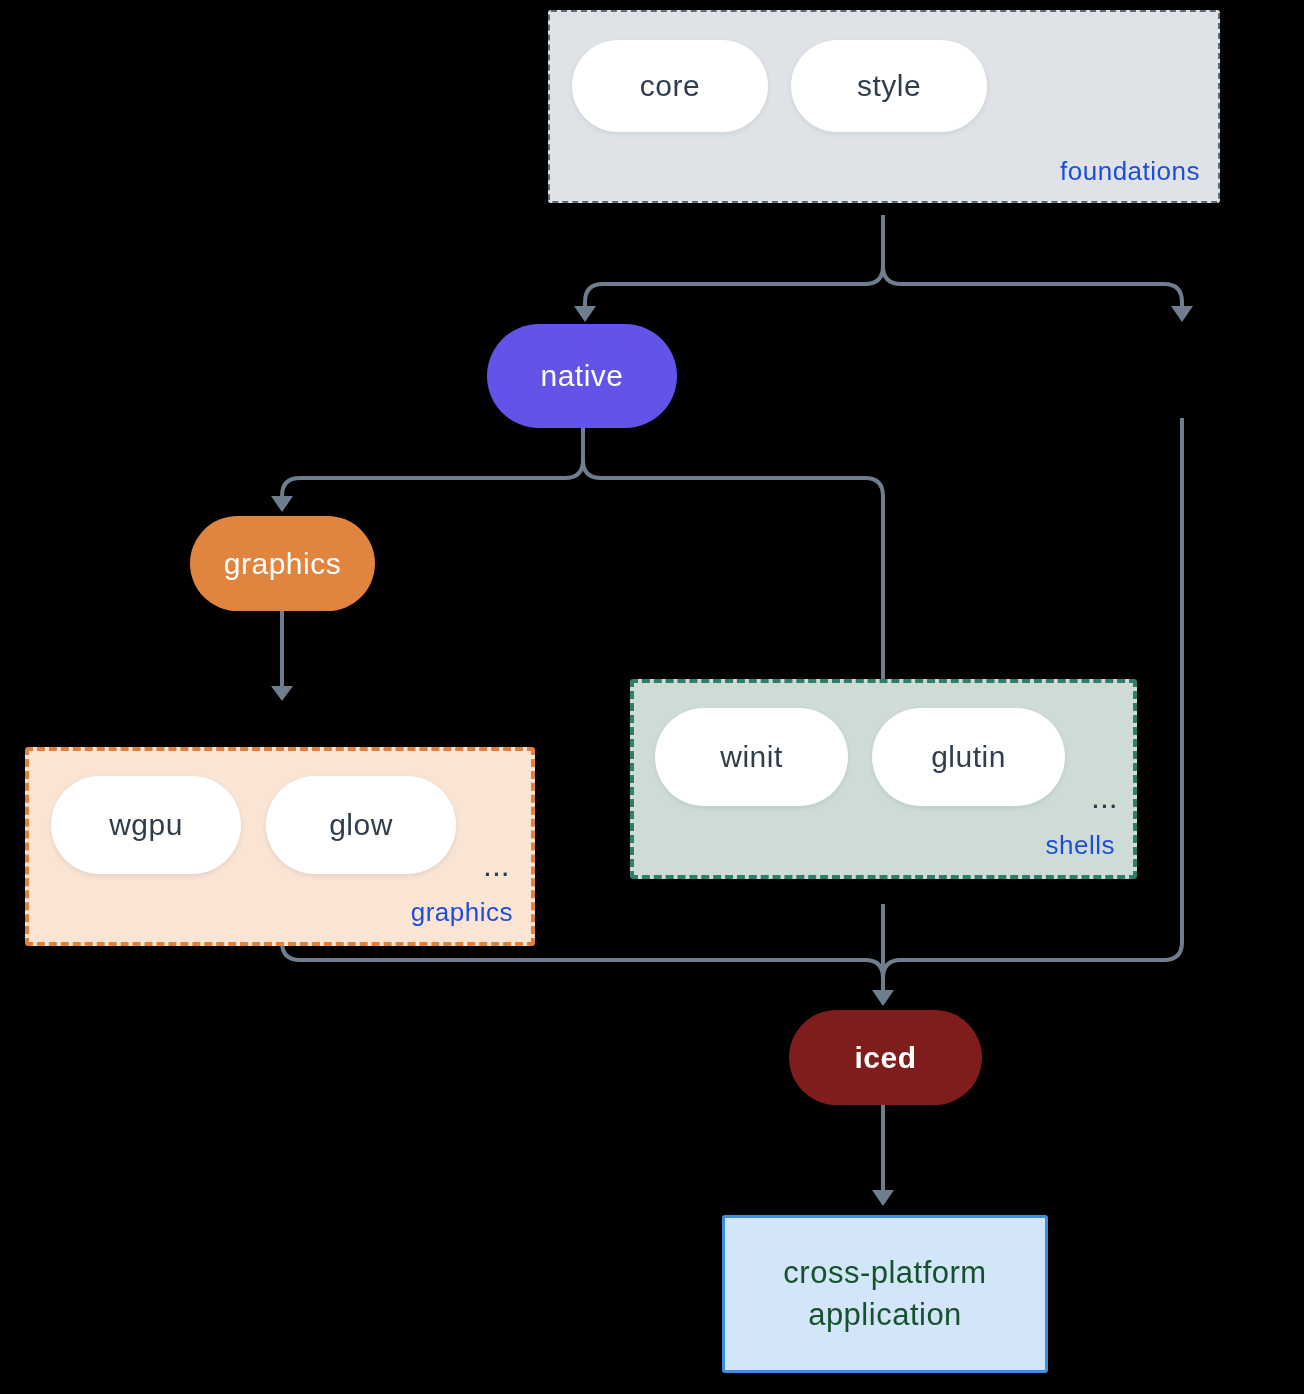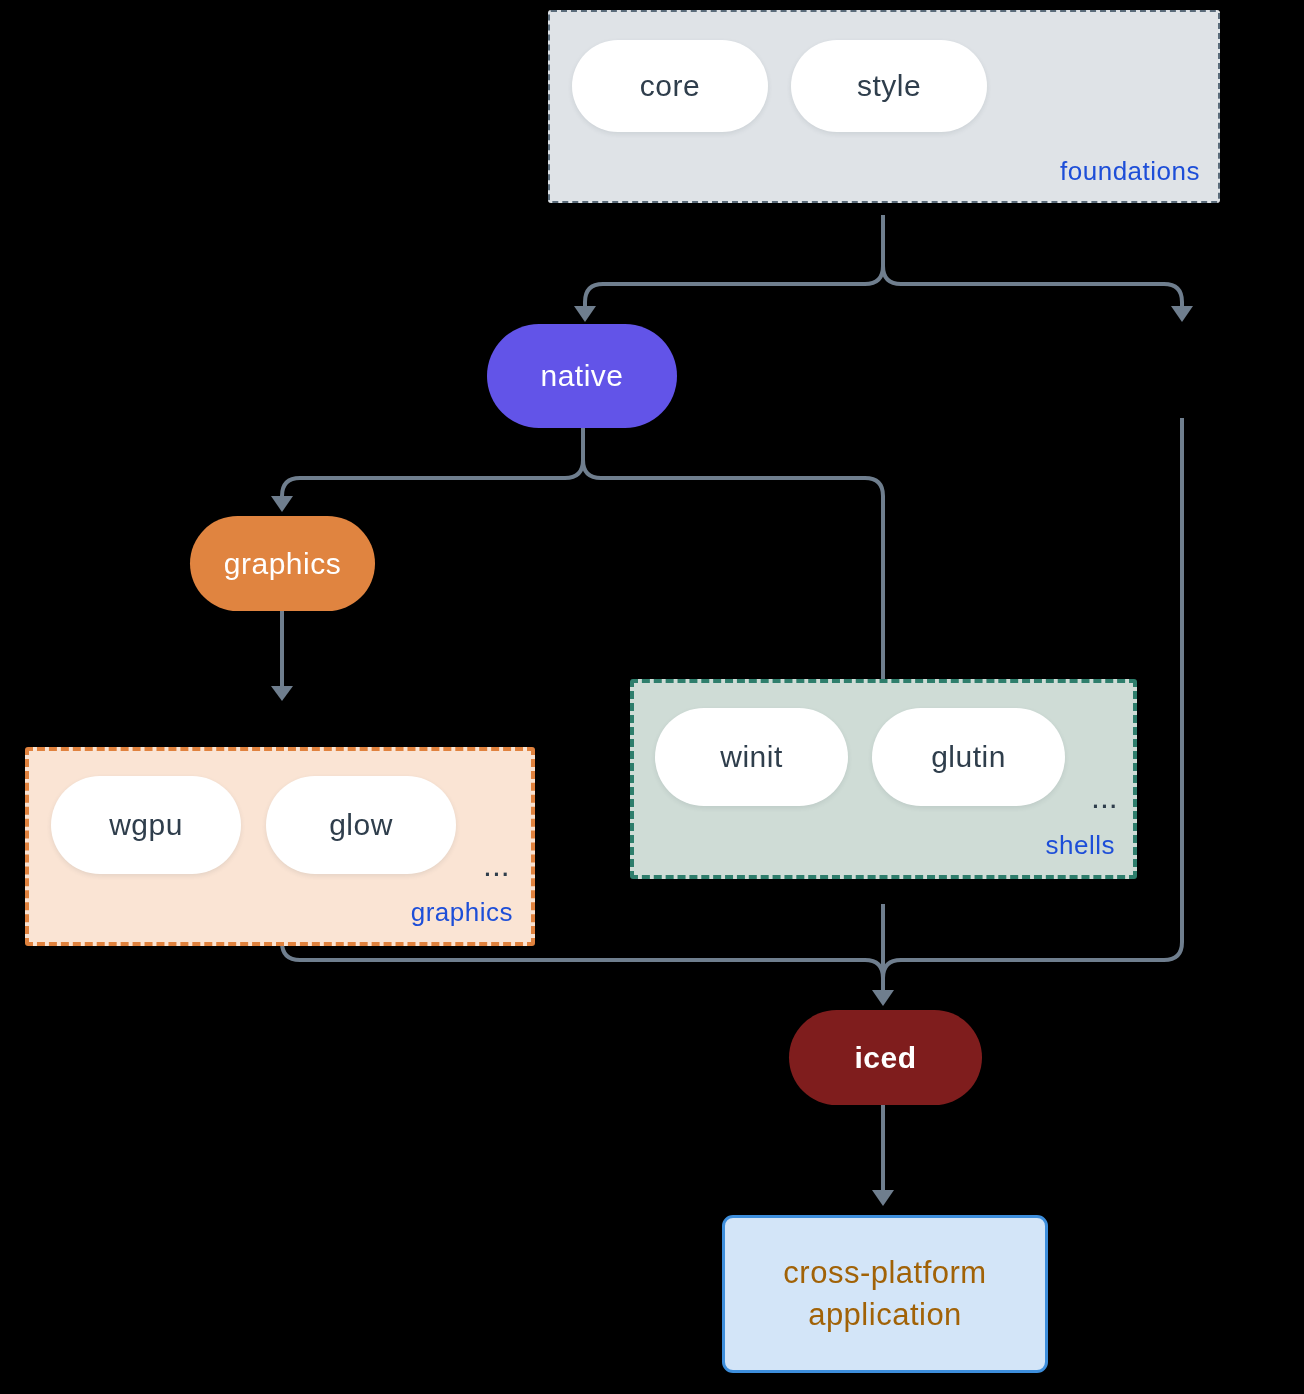--- a/index.html
+++ b/index.html
@@ -94,28 +94,28 @@
   .node-graphics { left: 190px;  top: 516px;  width: 185px; height: 95px; background: #e08440; }
   .node-iced     { left: 789px;  top: 1010px; width: 193px; height: 95px; background: #7f1d1d; font-weight: bold; }
 
   
   .app-box {
     position: absolute;
     left: 722px; top: 1215px;
     width: 326px; height: 158px;
     background: #d3e5f8;
     border: 3px solid #3d8edc;
-    border-radius: 11px;
+    border-radius: 3px;
     display: flex;
     flex-direction: column;
     align-items: center;
     justify-content: center;
     gap: 6px;
     font-size: 31px;
-    color: #a16207;
+    color: #14532d;
     letter-spacing: 0.5px;
   }
 
   .connectors path.line {
     fill: none;
     stroke: #6f7e8e;
     stroke-width: 4;
   }
   .connectors path.head { fill: #6f7e8e; stroke: none; }
 </style>

